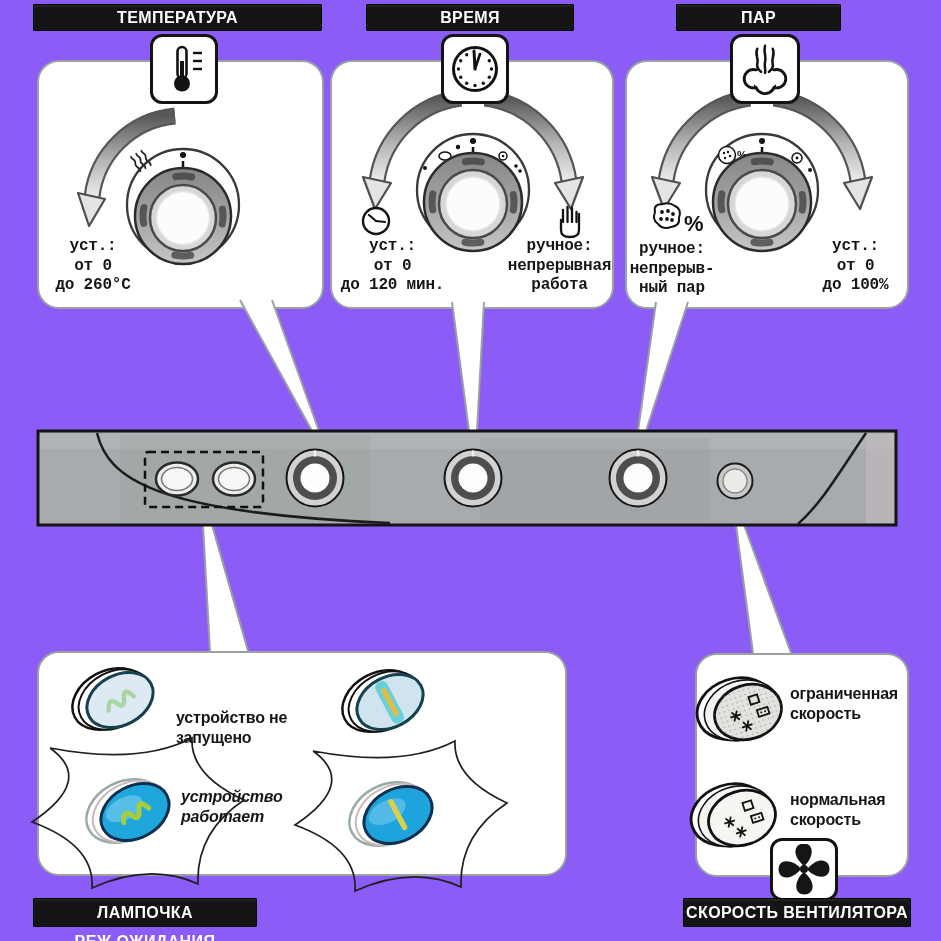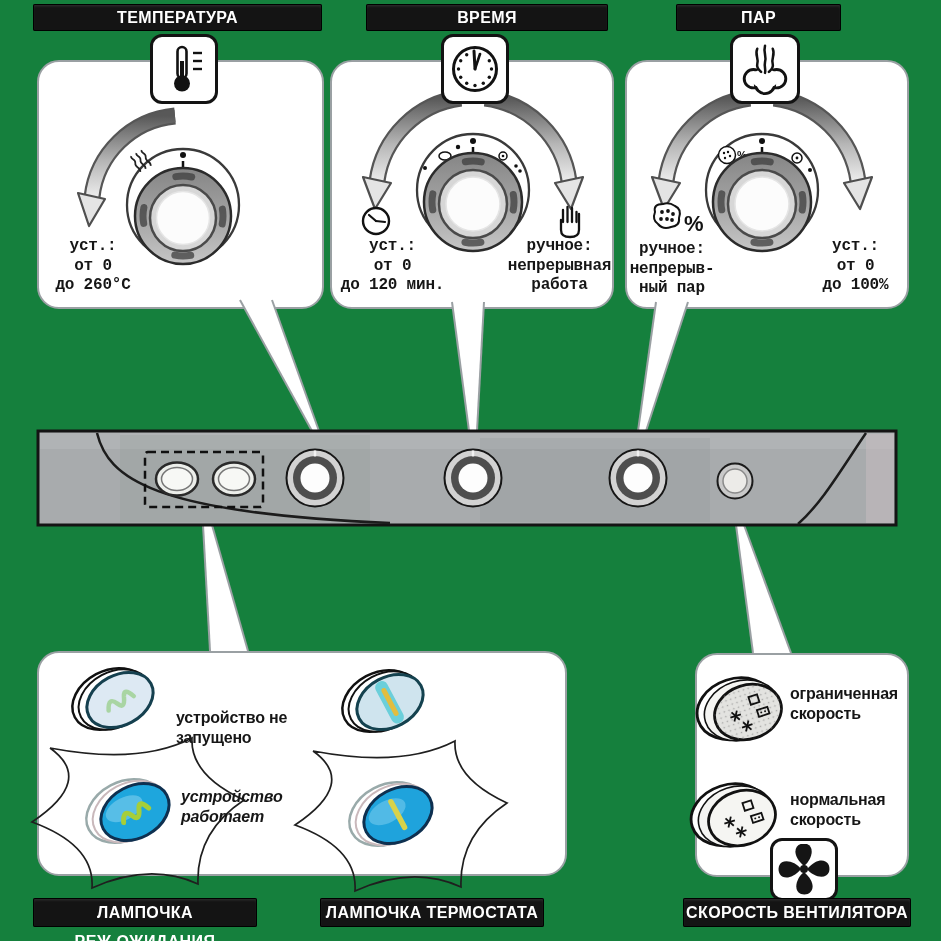--- a/index.html
+++ b/index.html
@@ -1,37 +1,37 @@
 <!DOCTYPE html>
 <html><head>
 <meta charset="utf-8">
 <style>
   html,body{margin:0;padding:0;background:#fff;}
-  .canvas{position:relative;width:941px;height:941px;background:#15803d;overflow:hidden;
+  .canvas{position:relative;width:941px;height:941px;background:#8b5cf6;overflow:hidden;
           font-family:"Liberation Sans",sans-serif;}
   .bar{position:absolute;height:27px;background:#141414;color:#fff;z-index:6;
        font:700 16px/27px "Liberation Sans",sans-serif;text-align:center;letter-spacing:.4px;
        box-shadow:inset 0 0 0 1px #000, inset 0 2px 3px rgba(255,255,255,.12);border-radius:2px;}
   .bar.footer{height:29px;font-size:16px;line-height:29px;}
   .box{position:absolute;background:#fff;border:2.5px solid #9aa0a3;border-radius:22px;z-index:1;}
   .iconsq{position:absolute;background:#fff;border:3px solid #131313;border-radius:12px;z-index:5;
           display:flex;align-items:center;justify-content:center;}
   .lbl{position:absolute;z-index:6;color:#161616;font:700 16px/19.5px "Liberation Sans",sans-serif;
        letter-spacing:-.2px;}
   .lbl.ctr{text-align:center;font-family:Liberation Mono, monospace;}
   svg.layer{position:absolute;left:0;top:0;z-index:4;}
   svg text{font-family:"Liberation Sans",sans-serif;font-weight:700;fill:#121212;}
 </style>
 </head>
 <body>
 
 <div class="canvas">
 
   <div class="bar" style="left:33px;top:4px;width:289px;">ТЕМПЕРАТУРА</div>
-  <div class="bar" style="left:366px;top:4px;width:242px;">ВРЕМЯ</div>
+  <div class="bar" style="left:366px;top:4px;width:208px;">ВРЕМЯ</div>
   <div class="bar" style="left:676px;top:4px;width:165px;">ПАР</div>
 
   <div class="box" style="left:37px;top:60px;width:283px;height:245px;"></div>
   <div class="box" style="left:330px;top:60px;width:280px;height:245px;"></div>
   <div class="box" style="left:625px;top:60px;width:280px;height:245px;"></div>
 
   <div class="box" style="left:37px;top:651px;width:526px;height:221px;"></div>
   <div class="box" style="left:695px;top:653px;width:210px;height:220px;"></div>
 
   <div class="iconsq" style="left:150px;top:34px;width:62px;height:64px;">
@@ -391,16 +391,15 @@
   <div class="lbl" style="left:790px;top:684px;width:112px;">
     <div>ограниченная</div>
     <div>скорость</div>
   </div>
   <div class="lbl" style="left:790px;top:790px;width:112px;">
     <div>нормальная</div>
     <div>скорость</div>
   </div>
 
   <div class="bar footer" style="left:33px;top:898px;width:224px;">ЛАМПОЧКА РЕЖ.ОЖИДАНИЯ</div>
-  <div class="bar footer" style="left:320px;top:898px;width:224px;">ЛАМПОЧКА ТЕРМОСТАТА</div>
   <div class="bar footer" style="left:683px;top:898px;width:228px;">СКОРОСТЬ ВЕНТИЛЯТОРА</div>
 
 </div>
 
 </body></html>

